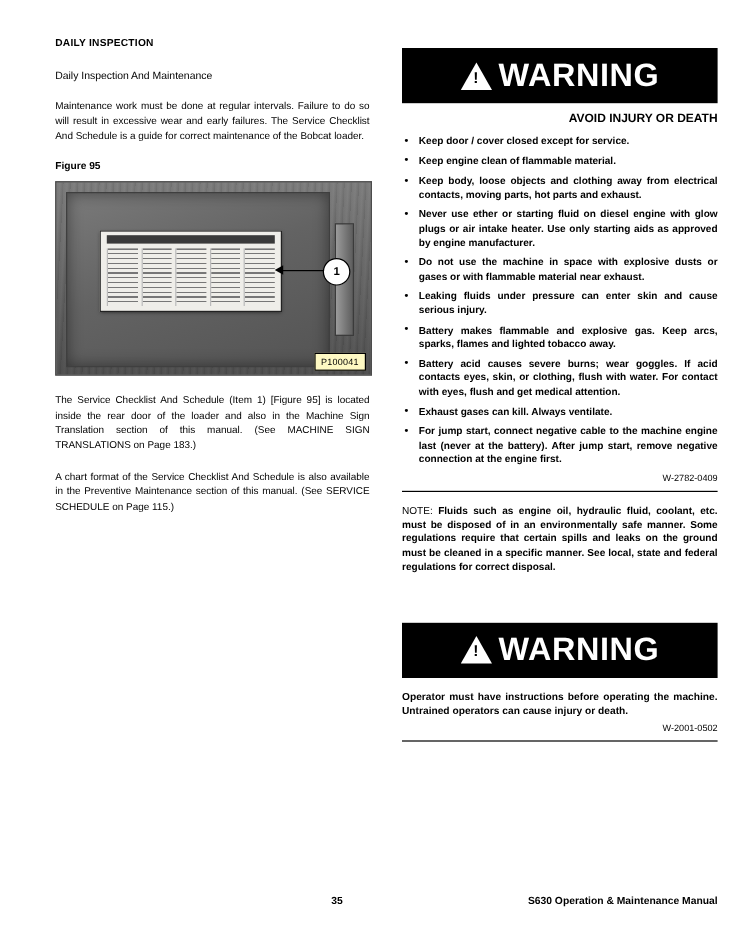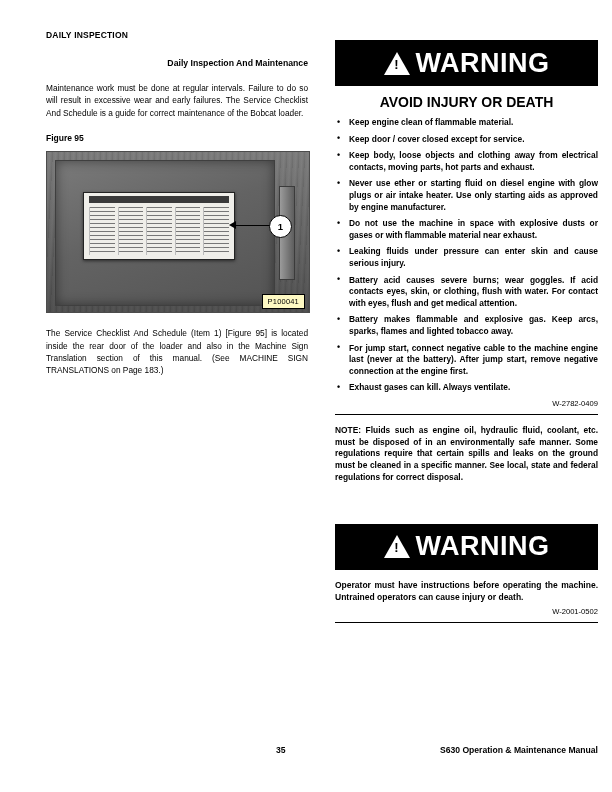--- a/index.html
+++ b/index.html
@@ -30,23 +30,22 @@
     width: 262px;
   }
   .section-head {
     font-size: 8.5px;
     font-weight: bold;
     letter-spacing: 0.2px;
     margin: 0 0 18px 0;
   }
   .sub-head {
     font-size: 8.7px;
-    font-weight: bold;
+    font-weight: normal;
     margin: 0 0 14px 0;
-    text-align: right;
   }
   p.body {
     font-size: 8.3px;
     line-height: 12.4px;
     margin: 0 0 14px 0;
     text-align: justify;
   }
   .fig-label {
     font-size: 8.5px;
     font-weight: bold;
@@ -185,22 +184,22 @@
     font-weight: bold;
     text-align: center;
     line-height: 14px;
   }
   .warn-word {
     font-size: 27px;
     font-weight: bold;
     letter-spacing: 0.5px;
   }
   .warn-subtitle {
-    text-align: center;
-    font-size: 14px;
+    text-align: right;
+    font-size: 10px;
     font-weight: bold;
     margin: 8px 0 7px 0;
   }
   ul.bullets {
     list-style: none;
     margin: 0;
     padding: 0;
   }
   ul.bullets li {
     position: relative;
@@ -229,21 +228,21 @@
     margin: 6px 0 10px 0;
   }
   .note {
     font-size: 8.4px;
     font-weight: bold;
     line-height: 11.8px;
     text-align: justify;
     margin: 0;
   }
   .note .note-lead {
-    font-weight: bold;
+    font-weight: normal;
     margin-top: 19px;
   }
   .warn2-text {
     font-size: 8.5px;
     font-weight: bold;
     line-height: 11.8px;
     text-align: justify;
     margin: 10px 0 0 0;
   }
 
@@ -290,42 +289,43 @@
           <div class="pl-col"></div>
         </div>
       </div>
       <div class="callout-line"></div>
       <div class="callout-arrow"></div>
       <div class="callout-bubble">1</div>
       <div class="fig-id">P100041</div>
     </div>
 
     <p class="body">The Service Checklist And Schedule (Item 1) [Figure 95] is located inside the rear door of the loader and also in the Machine Sign Translation section of this manual. (See MACHINE SIGN TRANSLATIONS on Page 183.)</p>
+    <p class="body">A chart format of the Service Checklist And Schedule is also available in the Preventive Maintenance section of this manual. (See SERVICE SCHEDULE on Page 115.)</p>
   </div>
 
   <div class="right-col">
 
     <div class="warn-banner">
       <div class="warn-tri"></div>
       <div class="warn-word">WARNING</div>
     </div>
 
     <div class="warn-subtitle">AVOID INJURY OR DEATH</div>
 
     <ul class="bullets">
+      <li>Keep door / cover closed except for service.</li>
       <li>Keep engine clean of flammable material.</li>
-      <li>Keep door / cover closed except for service.</li>
       <li>Keep body, loose objects and clothing away from electrical contacts, moving parts, hot parts and exhaust.</li>
       <li>Never use ether or starting fluid on diesel engine with glow plugs or air intake heater. Use only starting aids as approved by engine manufacturer.</li>
       <li>Do not use the machine in space with explosive dusts or gases or with flammable material near exhaust.</li>
       <li>Leaking fluids under pressure can enter skin and cause serious injury.</li>
+      <li>Battery makes flammable and explosive gas. Keep arcs, sparks, flames and lighted tobacco away.</li>
       <li>Battery acid causes severe burns; wear goggles. If acid contacts eyes, skin, or clothing, flush with water. For contact with eyes, flush and get medical attention.</li>
-      <li>Battery makes flammable and explosive gas. Keep arcs, sparks, flames and lighted tobacco away.</li>
+      <li>Exhaust gases can kill. Always ventilate.</li>
       <li>For jump start, connect negative cable to the machine engine last (never at the battery). After jump start, remove negative connection at the engine first.</li>
-      <li>Exhaust gases can kill. Always ventilate.</li>
     </ul>
 
     <div class="wcode">W-2782-0409</div>
     <hr class="rule">
 
     <p class="note"><span class="note-lead">NOTE:</span> <span>Fluids such as engine oil, hydraulic fluid, coolant, etc. must be disposed of in an environmentally safe manner. Some regulations require that certain spills and leaks on the ground must be cleaned in a specific manner. See local, state and federal regulations for correct disposal.</span></p>
 
     <div style="height:40px"></div>
 
     <div class="warn-banner">

